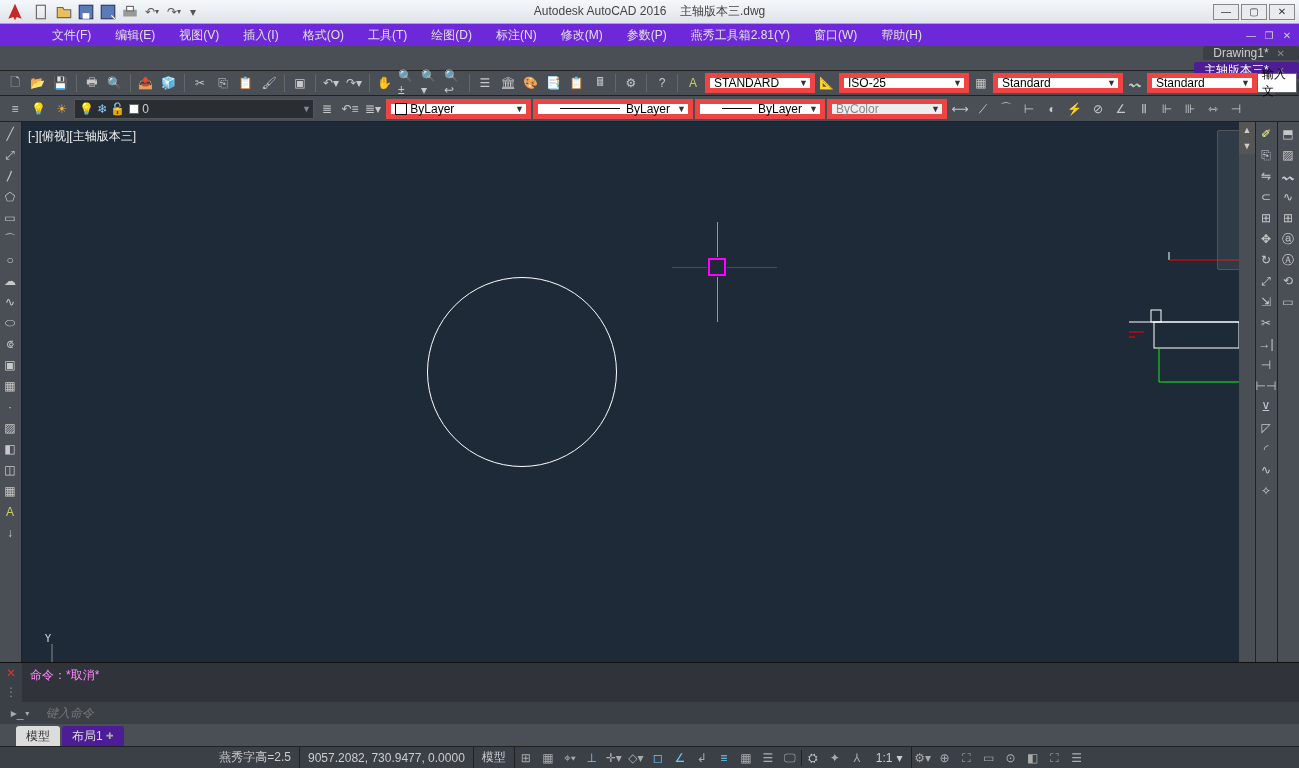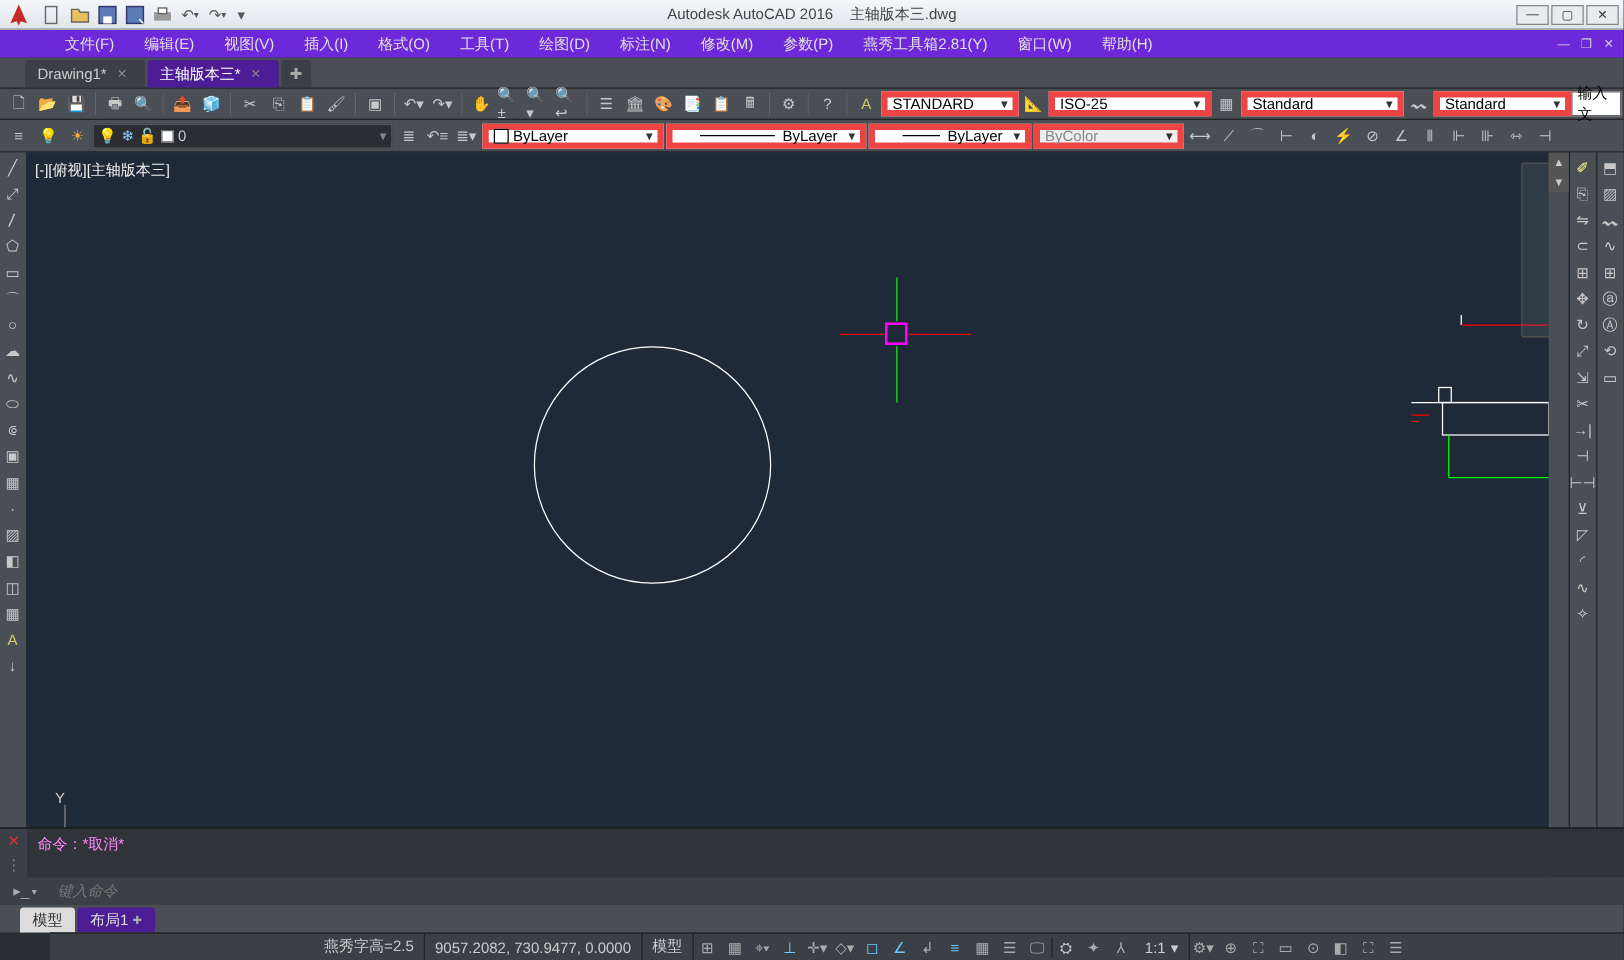--- a/index.html
+++ b/index.html
@@ -14,21 +14,21 @@
 .winbtns { position:absolute; right:4px; display:flex; gap:2px; }
 .winbtns div { width:26px; height:16px; border:1px solid #888; background:#e8ecef; display:flex; align-items:center; justify-content:center; cursor:pointer; color:#333; font-size:10px; }
 
 
 .menubar { height:22px; background:#6d28d9; display:flex; align-items:center; padding:0 40px 0 40px; gap:0; position:relative; }
 .menubar .mi { padding:0 12px; height:100%; display:flex; align-items:center; color:#e0e0e0; cursor:pointer; }
 .mdi-btns { position:absolute; right:4px; display:flex; gap:2px; }
 .mdi-btns div { width:16px; height:14px; color:#ccc; display:flex; align-items:center; justify-content:center; cursor:pointer; font-size:10px; }
 
 
-.tabsrow { height:24px; background:#4a4f55; display:flex; align-items:end; padding-left:20px; gap:2px; }
+.tabsrow { height:24px; background:#4a4f55; display:flex; align-items:end; padding-left:20px; gap:2px;flex-direction:column; }
 .tab { height:22px; padding:0 14px 0 10px; background:#3b4046; color:#ccc; border-radius:3px 3px 0 0; display:flex; align-items:center; gap:8px; cursor:pointer; position:relative; }
 .tab.active { background:#4c1d95; color:#fff; }
 .tab .x { font-size:10px; color:#888; }
 .tab.add { width:24px; padding:0; justify-content:center; color:#aaa; }
 
 
 .toolbar { height:26px; background:#4a4f55; border-top:1px solid #222; border-bottom:1px solid #222; display:flex; align-items:center; padding:0 4px; gap:1px; }
 .toolbar .sep { width:1px; height:18px; background:#333; margin:0 3px; border-right:1px solid #666; }
 .tbtn { width:22px; height:22px; color:#c8c8c8; font-size:12px; }
 .combo { height:20px; background:#fff; border:5px solid #ef4444; display:flex; align-items:center; padding:0 4px; color:#000; cursor:pointer; position:relative; }
@@ -66,21 +66,21 @@
 .cmdinput { position:absolute; bottom:0; left:0; right:0; height:22px; background:#3b4046; display:flex; align-items:center; }
 .cmdinput .ico { width:40px; display:flex; align-items:center; justify-content:center; color:#aaa; gap:2px; }
 .cmdinput input { flex:1; background:#3b4046; border:none; color:#999; font-style:italic; outline:none; padding-left:6px; }
 
 
 .layouttabs { position:absolute; left:0; right:0; bottom:22px; height:22px; background:#4a4f55; display:flex; align-items:end; padding-left:16px; gap:2px; }
 .ltab { height:20px; padding:0 10px; background:#dcdcdc; color:#333; border-radius:3px 3px 0 0; display:flex; align-items:center; cursor:pointer; }
 .ltab.inactive { background:#4c1d95; color:#ddd; }
 
 
-.status { position:absolute; bottom:0; left:0; right:0; height:22px; background:#3b4046; border-top:1px solid #222; display:flex; align-items:center; color:#ccc;margin-left:40px; }
+.status { position:absolute; bottom:0; left:0; right:0; height:22px; background:#3b4046; border-top:1px solid #222; display:flex; align-items:center; color:#ccc; }
 .status .seg { padding:0 8px; height:100%; display:flex; align-items:center; gap:4px; border-right:1px solid #222; }
 .status .sbtn { width:22px; height:20px; display:flex; align-items:center; justify-content:center; cursor:pointer; color:#aaa; }
 .status .sbtn.on { color:#6cf; }
 </style>
 </head>
 <body>
 
 <div class="titlebar">
   <div class="logo">
     <svg viewBox="0 0 24 24" width="20" height="20">

